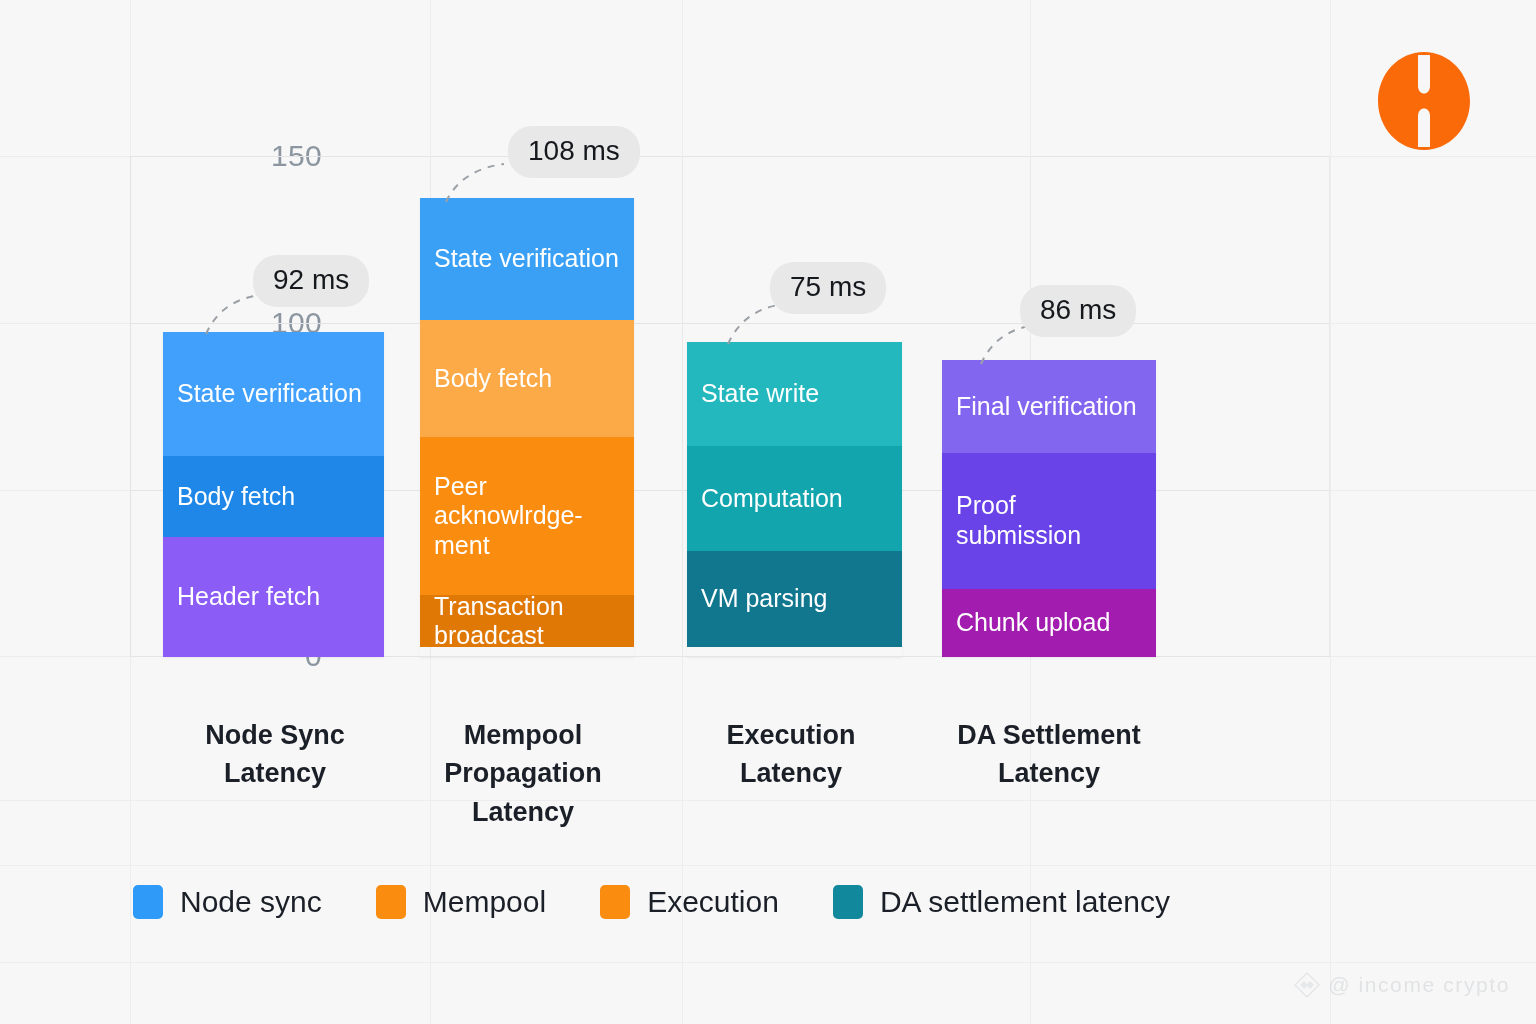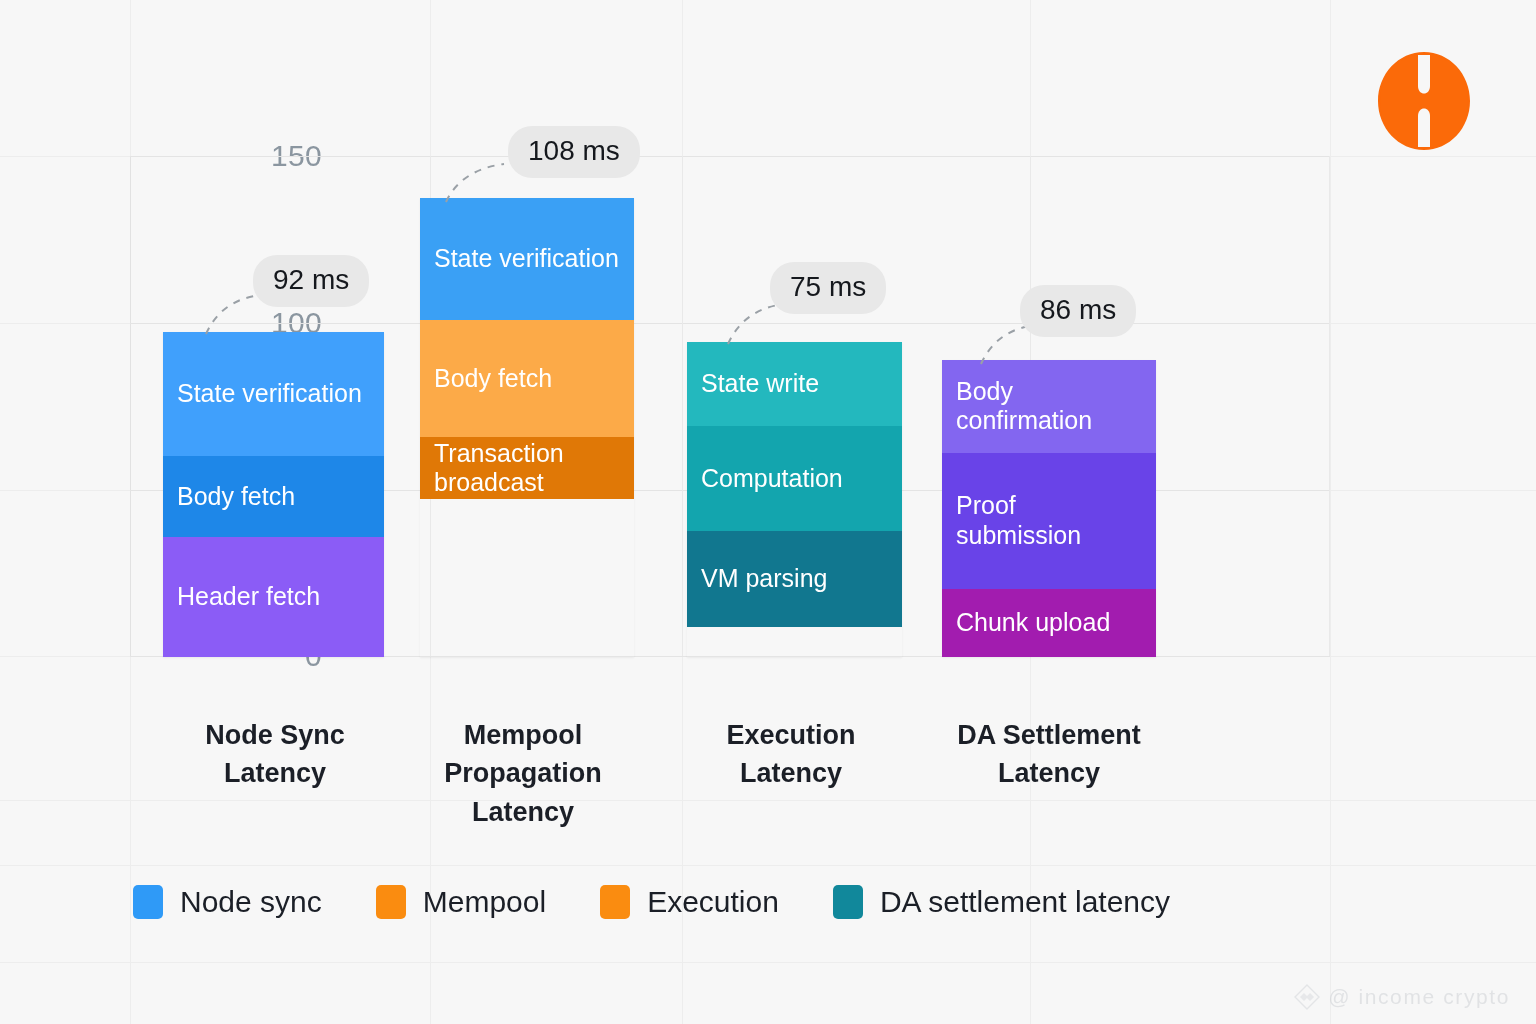--- a/index.html
+++ b/index.html
@@ -100,21 +100,21 @@
   }
   .legend-item { display: flex; align-items: center; margin-right: 54px; }
   .legend-swatch {
     width: 30px; height: 34px; border-radius: 5px; margin-right: 17px;
   }
   .legend-text { font-size: 30px; color: #1b1f27; white-space: nowrap; }
 
   
   .watermark {
     position: absolute;
-    right: 26px; bottom: 14px;
+    right: 26px; bottom: 26px;
     display: flex; align-items: center;
     opacity: 0.42; z-index: 6;
   }
   .watermark-text {
     font-size: 21px; color: #c3c7cc; letter-spacing: 1.6px; margin-left: 8px; white-space: nowrap;
   }
 </style>
 </head>
 <body>
 
@@ -175,40 +175,43 @@
     </div>
   </div>
 
   <div class="bar" style="left:420px; top:198px; width:214px; height:459px;">
     <div class="seg" style="background:#3AA0F5; height:122px;">
       <span>State verification</span>
     </div>
     <div class="seg" style="background:#FCAA48; height:117px;">
       <span>Body fetch</span>
     </div>
-    <div class="seg" style="background:#E07806; height:62px;">
+    <div class="seg" style="background:#FA8C10; height:158px;">
+      <span>Peer acknowlrdge-ment</span>
+    </div>
+    <div class="seg" style="background:#E07806; height:52px;">
       <span>Transaction broadcast</span>
     </div>
   </div>
 
   <div class="bar" style="left:687px; top:342px; width:215px; height:315px;">
-    <div class="seg" style="background:#23B8BE; height:84px;">
+    <div class="seg" style="background:#23B8BE; height:104px;">
       <span>State write</span>
     </div>
     <div class="seg" style="background:#13A5AE; height:105px;">
       <span>Computation</span>
     </div>
     <div class="seg" style="background:#11778F; height:96px;">
       <span>VM parsing</span>
     </div>
   </div>
 
   <div class="bar" style="left:942px; top:360px; width:214px; height:297px;">
     <div class="seg" style="background:#8366F0; height:95px;">
-      <span>Body confirmation</span>
+      <span>Final verification</span>
     </div>
     <div class="seg" style="background:#6943E8; height:140px;">
       <span>Proof submission</span>
     </div>
     <div class="seg" style="background:#a21caf; height:70px;">
       <span>Chunk upload</span>
     </div>
   </div>
 
   <svg class="leader" style="left:200px; top:290px; width:80px; height:50px;">

